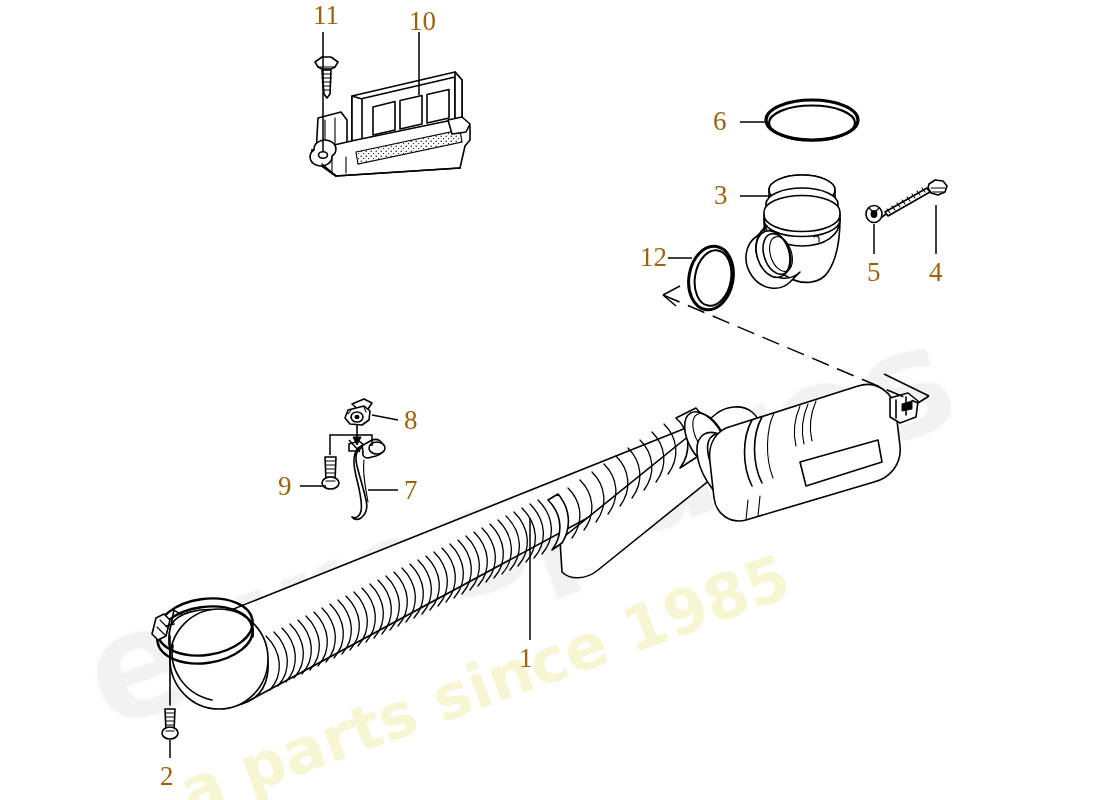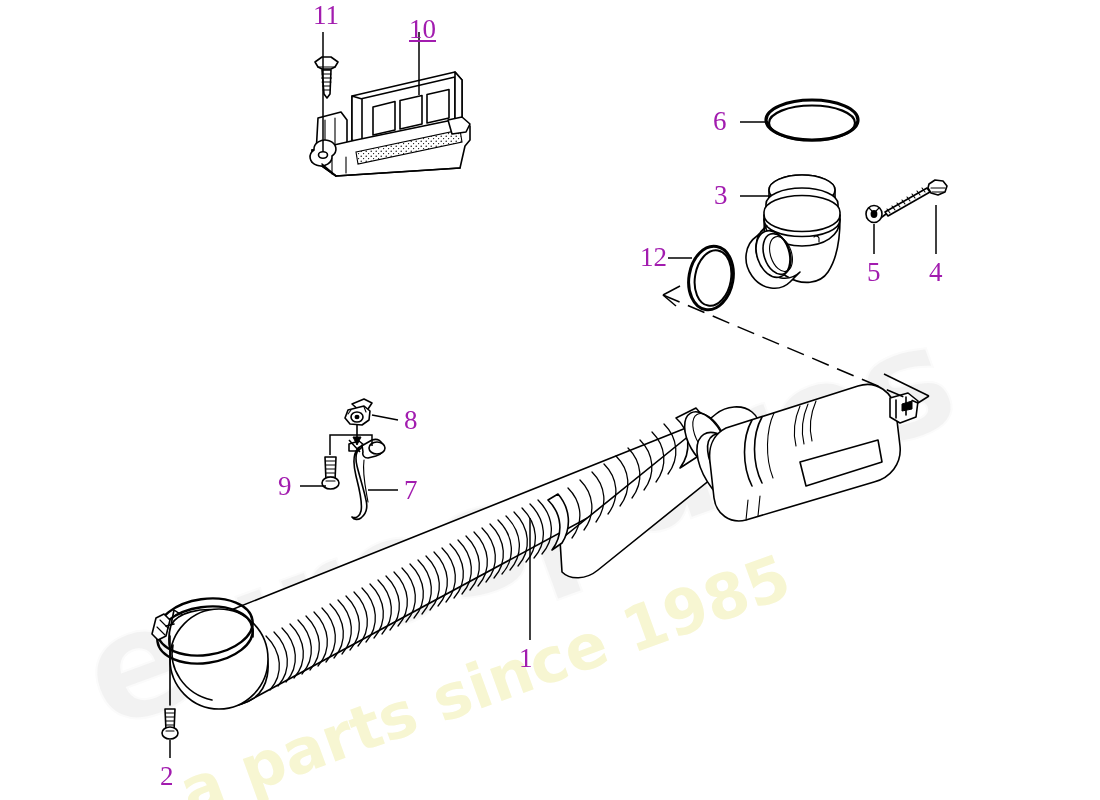--- a/index.html
+++ b/index.html
@@ -30,21 +30,21 @@
     color:#f7f6d2;
     white-space:nowrap;
     transform:rotate(-20deg);
     transform-origin:left top;
     left:170px; top:760px;
   }
   .callout{
     position:absolute;
     font-family:"Liberation Serif","DejaVu Serif",serif;
     font-size:27px;
-    color:#a21caf;
+    color:#a16207;
     line-height:1;
     white-space:nowrap;
     user-select:none;
   }
 </style>
 </head>
 <body>
 
 <div id="stage">
 
@@ -359,17 +359,17 @@
 
   <div class="callout" style="left:519px; top:645px;">1</div>
   <div class="callout" style="left:160px; top:763px;">2</div>
   <div class="callout" style="left:714px; top:182px;">3</div>
   <div class="callout" style="left:929px; top:259px;">4</div>
   <div class="callout" style="left:867px; top:259px;">5</div>
   <div class="callout" style="left:713px; top:108px;">6</div>
   <div class="callout" style="left:404px; top:477px;">7</div>
   <div class="callout" style="left:404px; top:407px;">8</div>
   <div class="callout" style="left:278px; top:473px;">9</div>
-  <div class="callout" style="left:409px; top:16px;text-decoration:underline;">10</div>
+  <div class="callout" style="left:409px; top:8px;">10</div>
   <div class="callout" style="left:313px; top:2px;">11</div>
   <div class="callout" style="left:640px; top:244px;text-align:right;">12</div>
 
 </div>
 
 </body></html>

